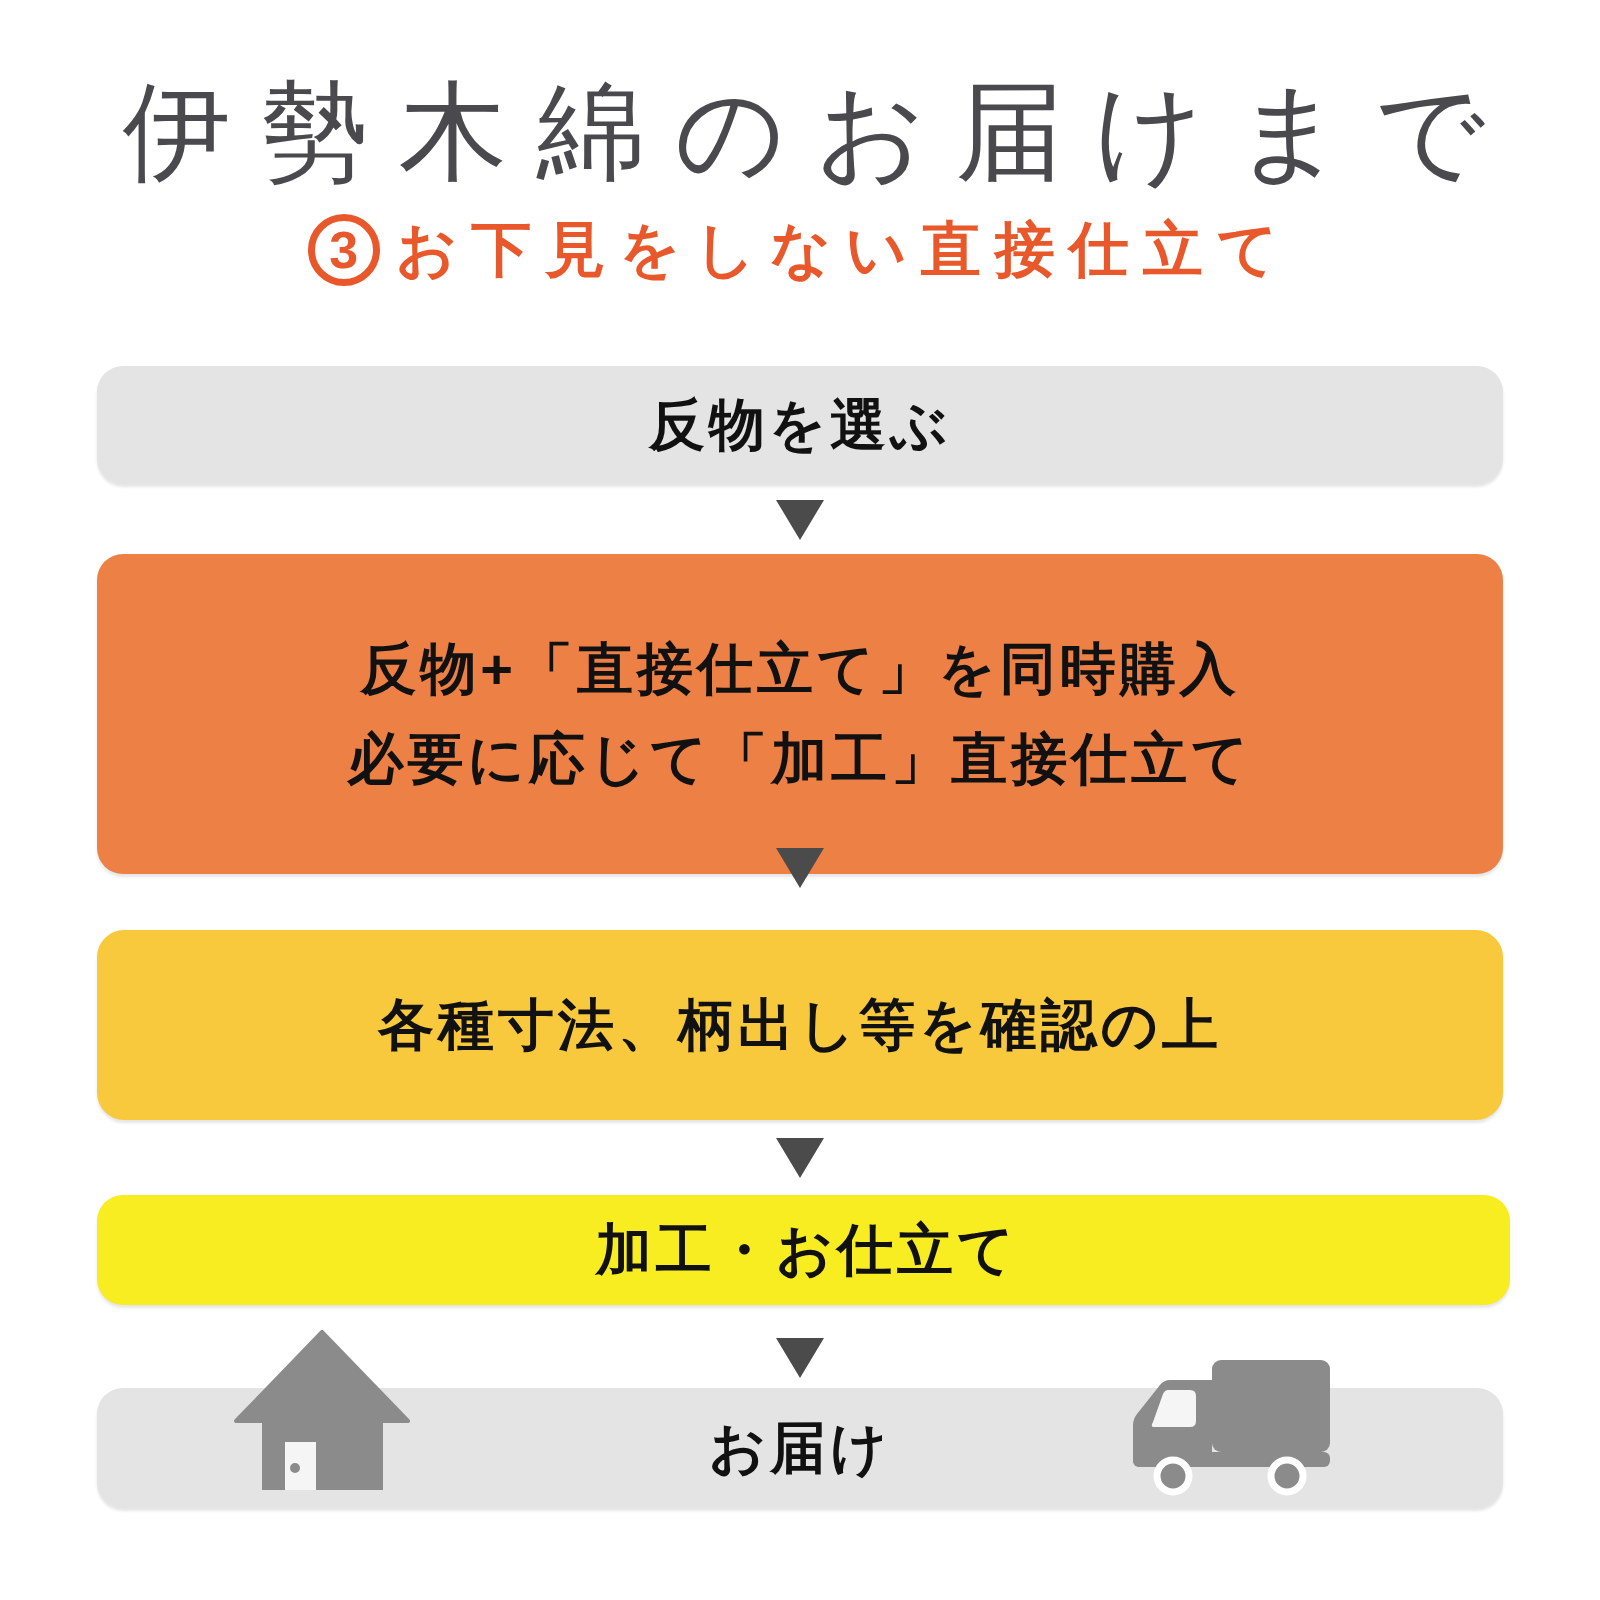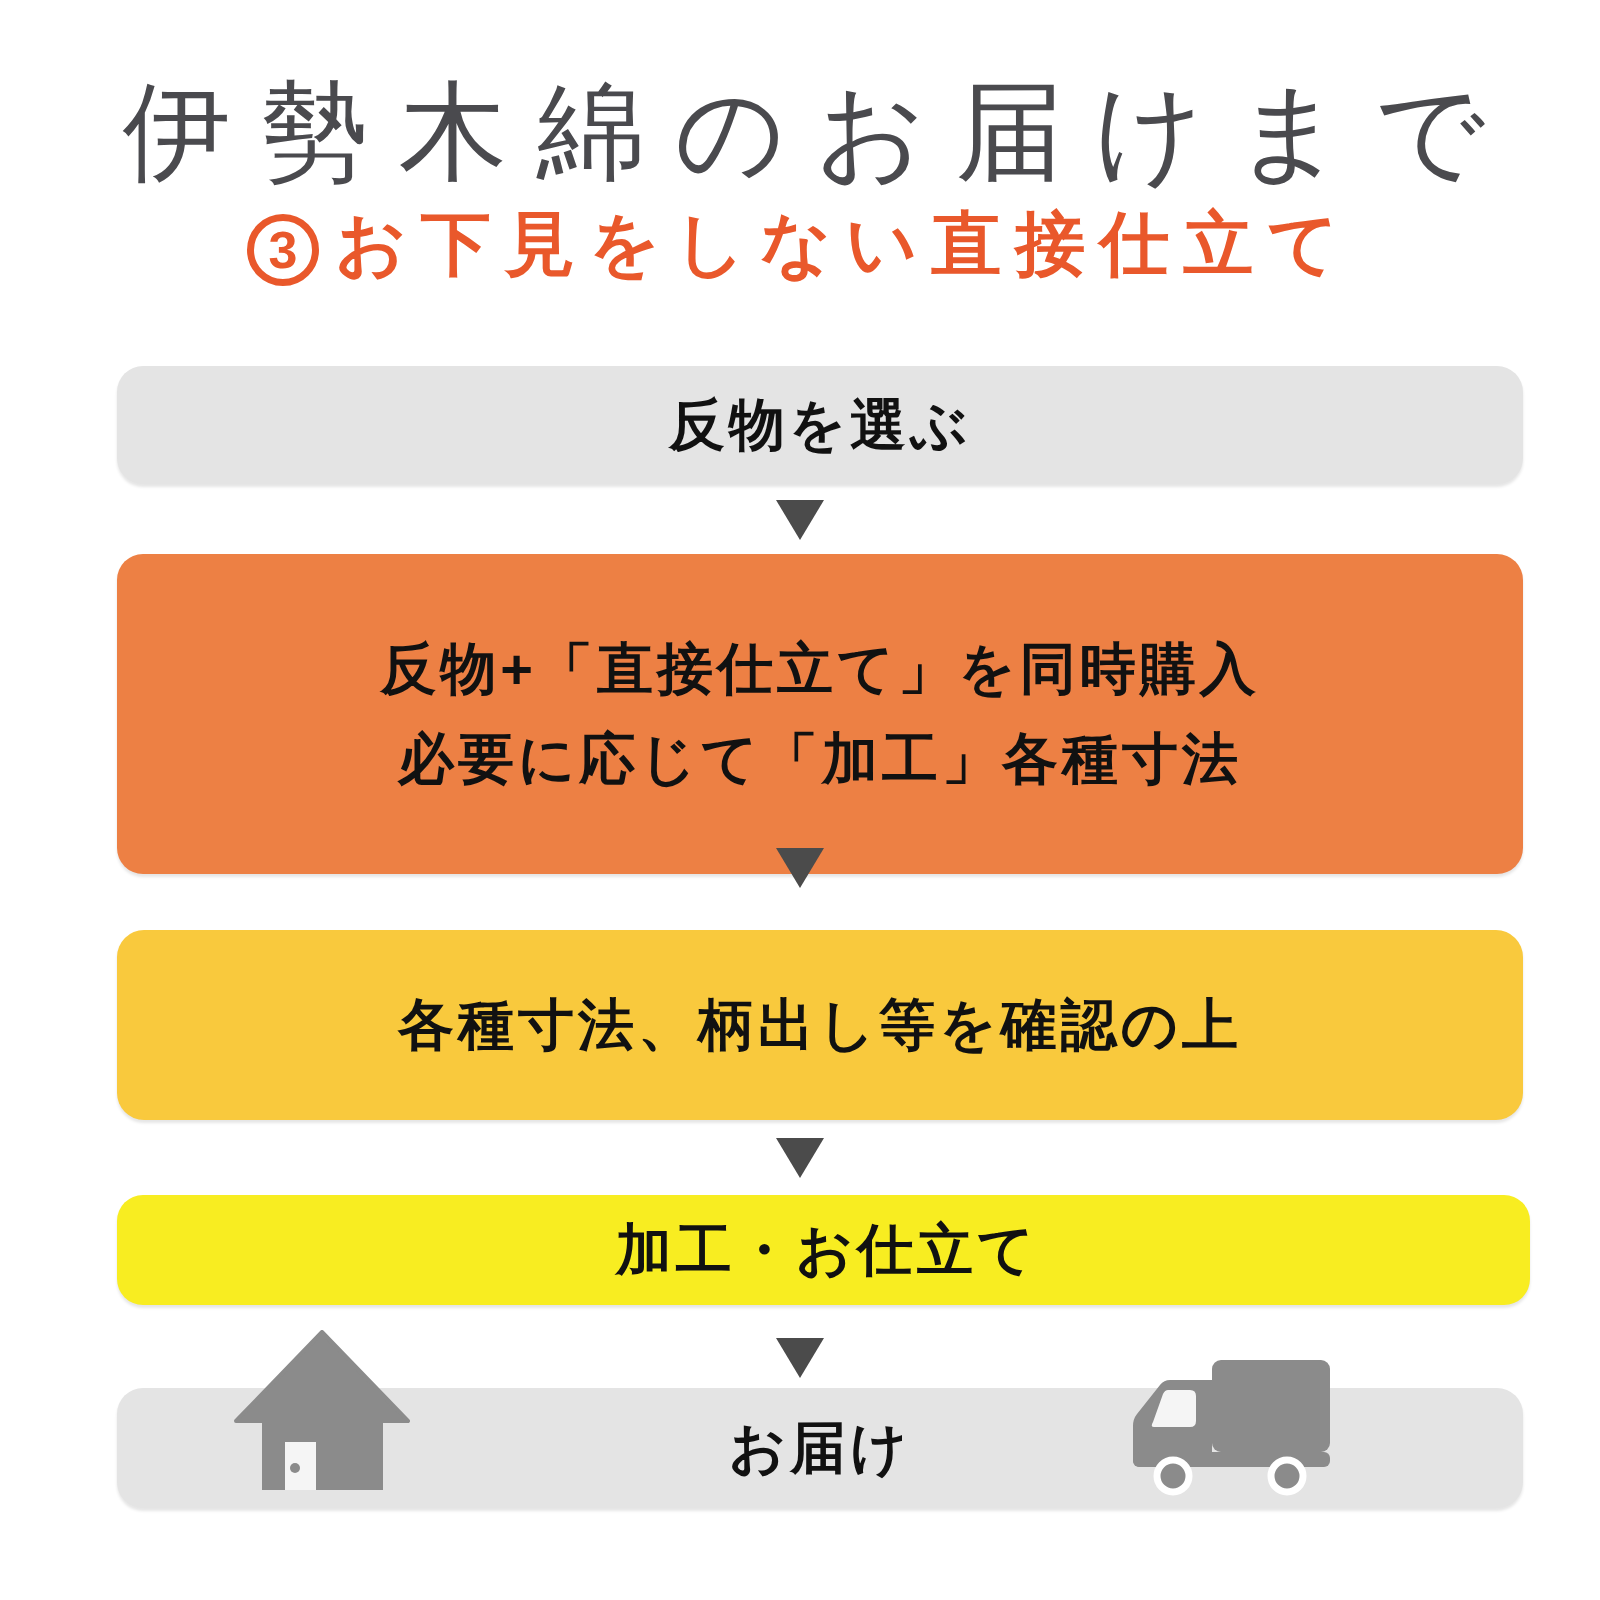--- a/index.html
+++ b/index.html
@@ -28,33 +28,32 @@
     white-space:nowrap;
   }
   .subtitle .badge{
     width:72px;height:72px;flex:0 0 72px;
     border:7px solid #e9582b;border-radius:50%;
     display:flex;align-items:center;justify-content:center;
     font-size:52px;font-weight:800;
     box-sizing:border-box;
   }
   .subtitle .label{
-    font-size:70px;line-height:96px;
+    font-size:60px;line-height:96px;
     letter-spacing:14px;
-    font-family:Liberation Mono, monospace;
   }
   
   .step{
     position:absolute;left:97px;width:1406px;
     border-radius:26px;
     display:flex;flex-direction:column;align-items:center;justify-content:center;
     color:#111111;font-weight:700;
     font-size:56px;letter-spacing:4px;line-height:1.0;
     box-shadow:0 3px 3px rgba(0,0,0,0.10);
-    text-align:center;white-space:nowrap;margin-left:20px;
+    text-align:center;white-space:nowrap;
   }
   .step-1{top:366px;height:118px;background:#e4e4e4;}
   .step-2{top:554px;height:320px;background:#ed8044;gap:34px;}
   .step-3{top:930px;height:190px;background:#f9c93d;border-radius:27px;}
   .step-4{top:1195px;height:110px;background:#f8ed21;padding-left:7px;}
   .step-5{top:1388px;height:120px;background:#e4e4e4;}
   
   .arrow{
     position:absolute;left:776px;width:0;height:0;
     border-left:24px solid transparent;
@@ -84,21 +83,21 @@
   </div>
 
   <div class="step step-1">
     <span>反物を選ぶ</span>
   </div>
 
   <div class="arrow arrow-1"></div>
 
   <div class="step step-2">
     <span>反物+「直接仕立て」を同時購入</span>
-    <span>必要に応じて「加工」各種寸法</span>
+    <span>必要に応じて「加工」直接仕立て</span>
   </div>
 
   <div class="arrow arrow-2"></div>
 
   <div class="step step-3">
     <span>各種寸法、柄出し等を確認の上</span>
   </div>
 
   <div class="arrow arrow-3"></div>
 

